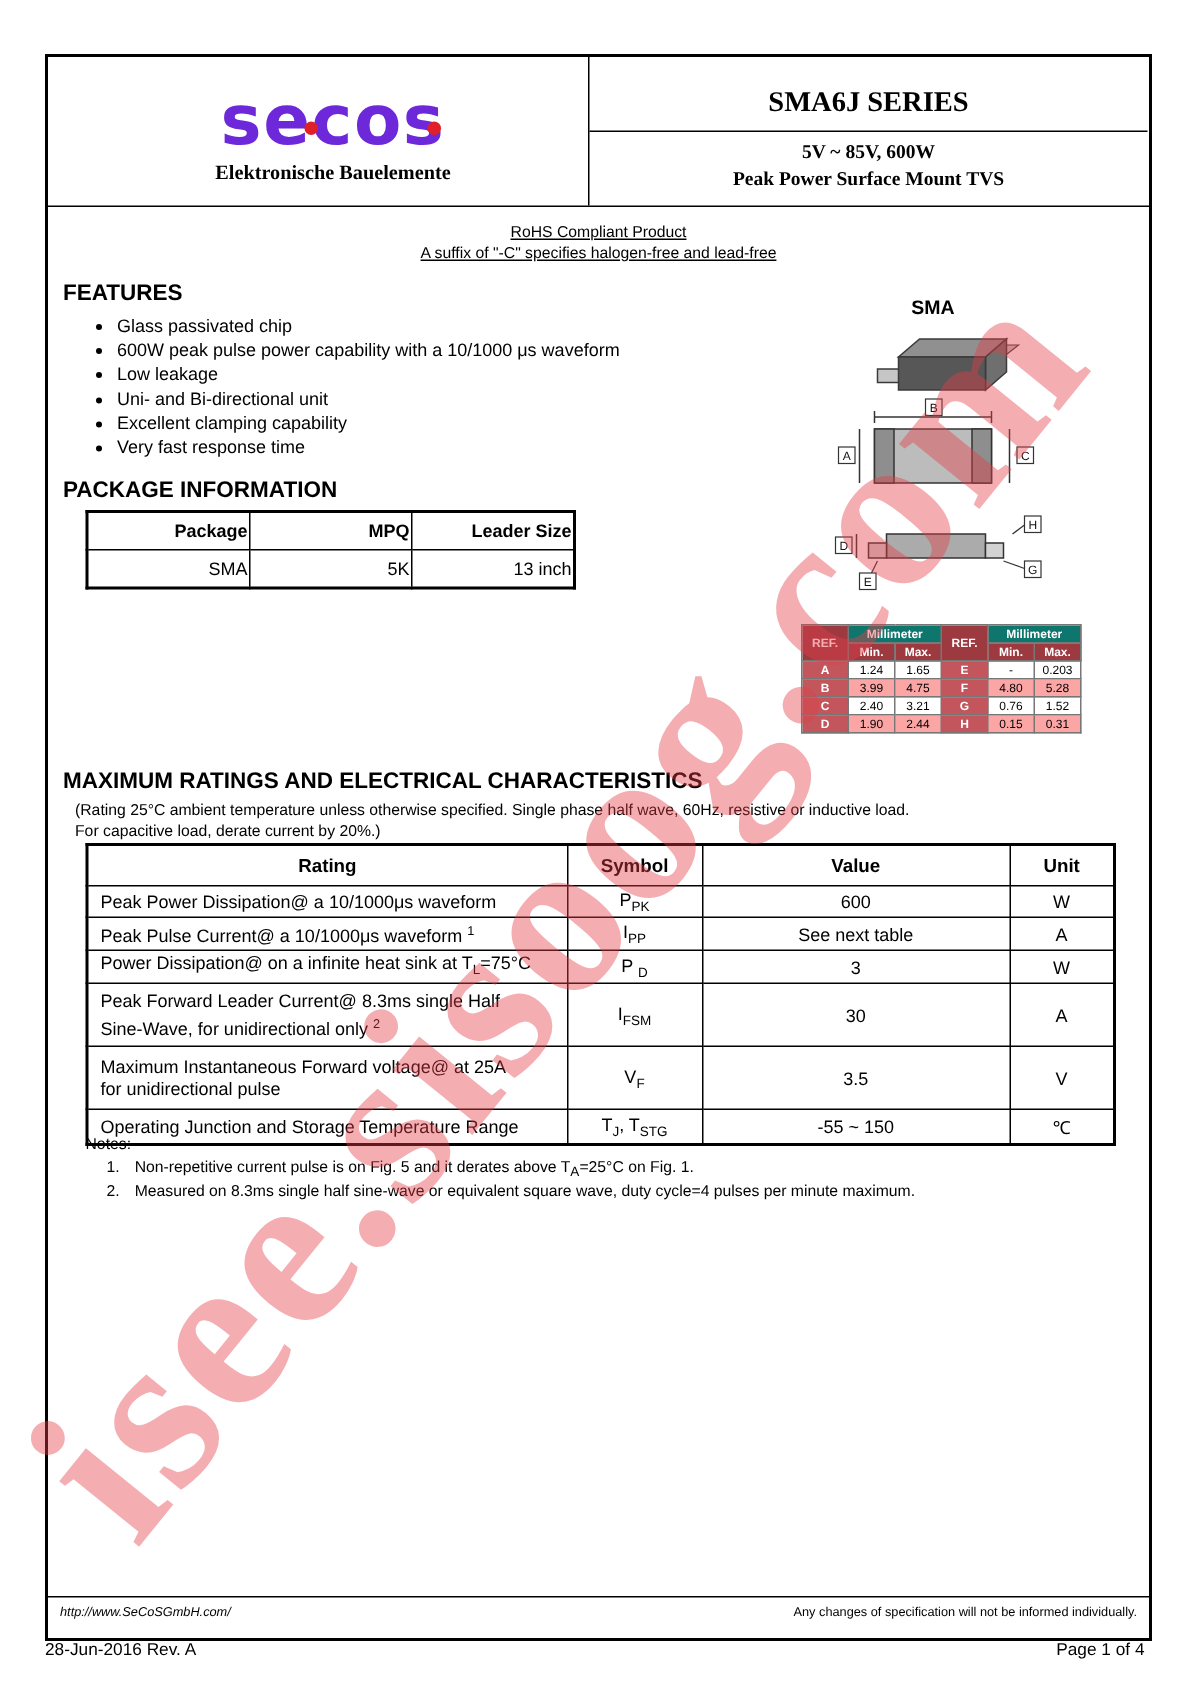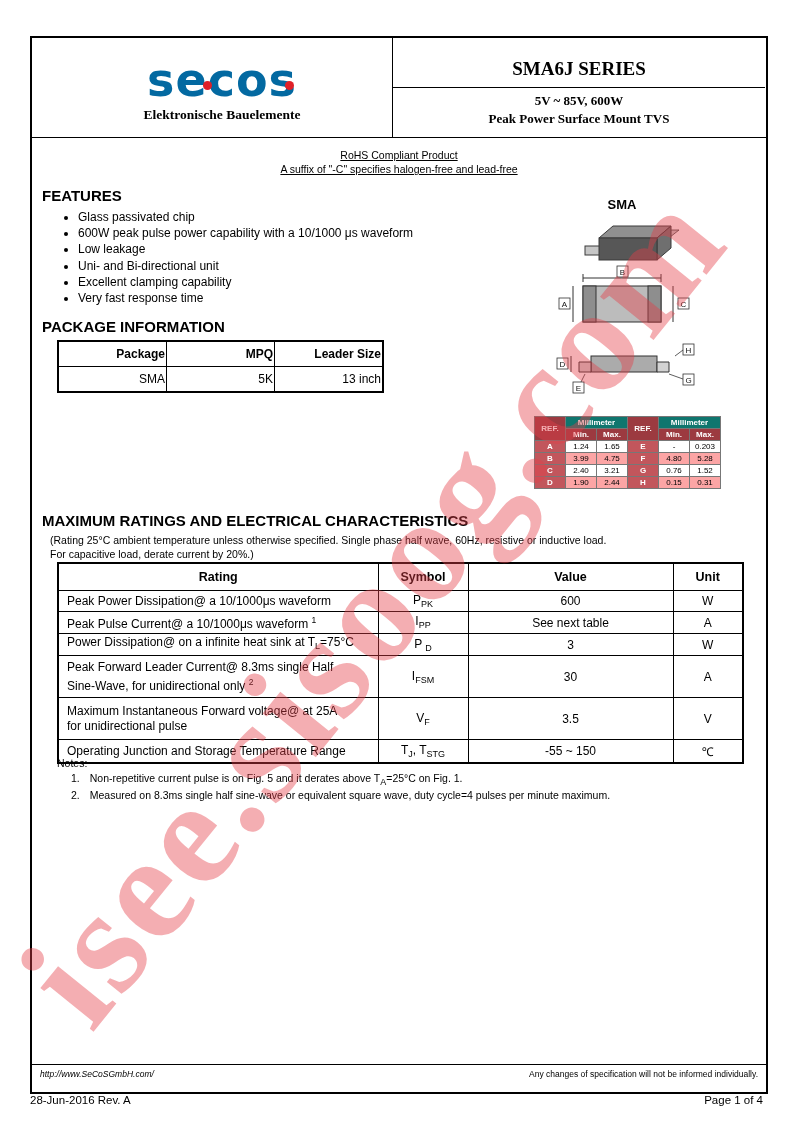--- a/index.html
+++ b/index.html
@@ -4,21 +4,21 @@
 <style>
   html,body{margin:0;padding:0}
   body{width:793px;height:1122px;background:#fff;color:#000;font-family:"Liberation Sans",sans-serif}
   .page{position:relative;width:793px;height:1122px;background:#fff;overflow:hidden}
   .frame{position:absolute;left:30px;top:36px;width:734px;height:1054px;border:2px solid #000}
   .hline{position:absolute;background:#000;height:1px}
   .vline{position:absolute;background:#000;width:1px}
 
   
   .logo{position:absolute;left:60px;top:16px;width:260px;text-align:center}
-  .logo-text{position:relative;display:inline-block;font-family:"DejaVu Sans",sans-serif;font-weight:bold;font-size:46px;line-height:52px;color:#0369a1;letter-spacing:1px}
+  .logo-text{position:relative;display:inline-block;font-family:"DejaVu Sans",sans-serif;font-weight:bold;font-size:46px;line-height:52px;color:#6d28d9;letter-spacing:1px}
   .logo-dot{position:absolute;width:9px;height:9px;border-radius:50%;background:#e02028}
   .dot-e{left:56px;top:27px}
   .dot-o{left:138px;top:27px}
   .logo-sub{font-family:"Liberation Serif",serif;font-weight:bold;font-size:13.5px;margin-top:1px}
   .titleblock{position:absolute;left:361px;top:14px;width:372px;text-align:center;font-family:"Liberation Serif",serif}
   .title-main{font-size:19px;font-weight:bold;padding:6px 0 7px}
   .title-sep{height:1px;background:#000}
   .title-sub{font-size:13px;font-weight:bold;margin-top:5px}
   .title-sub2{font-size:13px;font-weight:bold;margin-top:2px}
 

